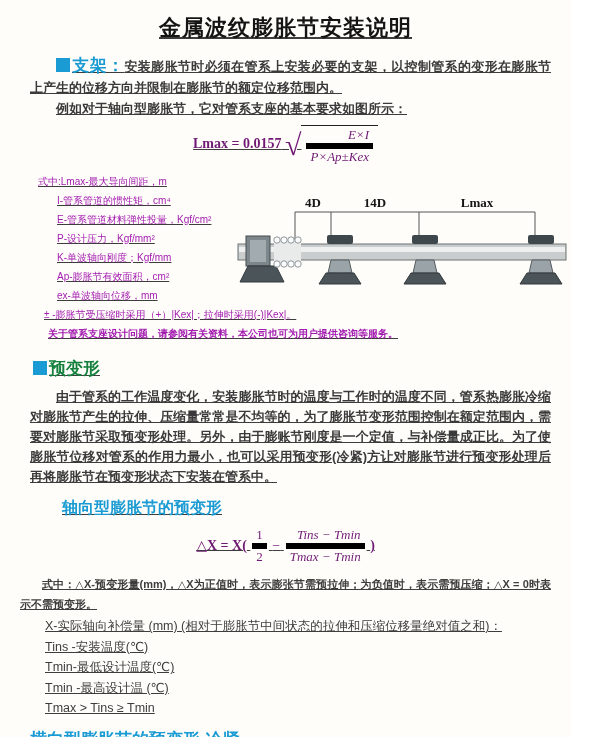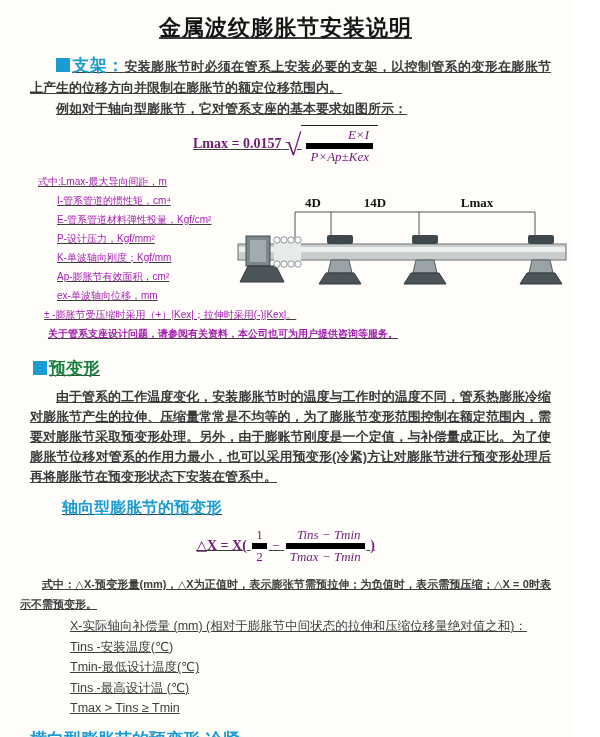--- a/index.html
+++ b/index.html
@@ -64,21 +64,21 @@
   .i { font-style:italic; }
   .sqrt-sign { font-size:30px; font-weight:400; line-height:28px; vertical-align:middle; }
   .radicand { display:inline-block; border-top:1.5px solid #222; padding:2px 3px 0; vertical-align:middle; }
   .defs { margin-top:7px; font-size:10px; line-height:19px; color:#a21caf; }
   .def-line { margin-left:57px; }
   .def-first { margin-left:38px; }
   .def-pm { margin-left:44px; }
   .def-note { margin-left:48px; font-weight:600; }
   .axial-lines { font-size:12.5px; line-height:19.5px; }
   .axial-where { margin:10px 20px 0; font-size:11px; line-height:20px; text-indent:2em; text-align:justify; font-weight:600; }
-  .axial-item { margin-left:70px; margin-top:1px; }
+  .axial-item { margin-left:45px; margin-top:1px; }
   .axial-note { margin:2px 20px 0; text-indent:2em; font-size:13px; font-weight:600; }
   .diagram { position:absolute; left:236px; top:194px; }
   .diagram text {
     font-family:"Liberation Serif","DejaVu Serif",serif;
     font-weight:bold; font-size:13px; fill:#151515;
   }
 </style>
 </head>
 <body>
 
@@ -168,20 +168,20 @@
     <span class="frac i"><span class="num">Tins − Tmin</span><span class="den">Tmax − Tmin</span></span>
     <b>)</b>
   </div>
 
   <p class="axial-where">式中：△X-预变形量(mm)，△X为正值时，表示膨张节需预拉伸；为负值时，表示需预压缩；△X = 0时表示不需预变形。</p>
 
   <div class="axial-lines">
     <div class="axial-item" style="margin-top:3px;">X-实际轴向补偿量 (mm) (相对于膨胀节中间状态的拉伸和压缩位移量绝对值之和)：</div>
     <div class="axial-item">Tins -安装温度(℃)</div>
     <div class="axial-item">Tmin-最低设计温度(℃)</div>
-    <div class="axial-item">Tins -最高设计温  (℃)</div>
+    <div class="axial-item">Tmin -最高设计温  (℃)</div>
     <div class="axial-item">Tmax &gt; Tins ≥ Tmin</div>
   </div>
 
 
   <div class="sub-head lateral-head">横向型膨胀节的预变形-冷紧</div>
 
 </div>
 
 </body></html>

